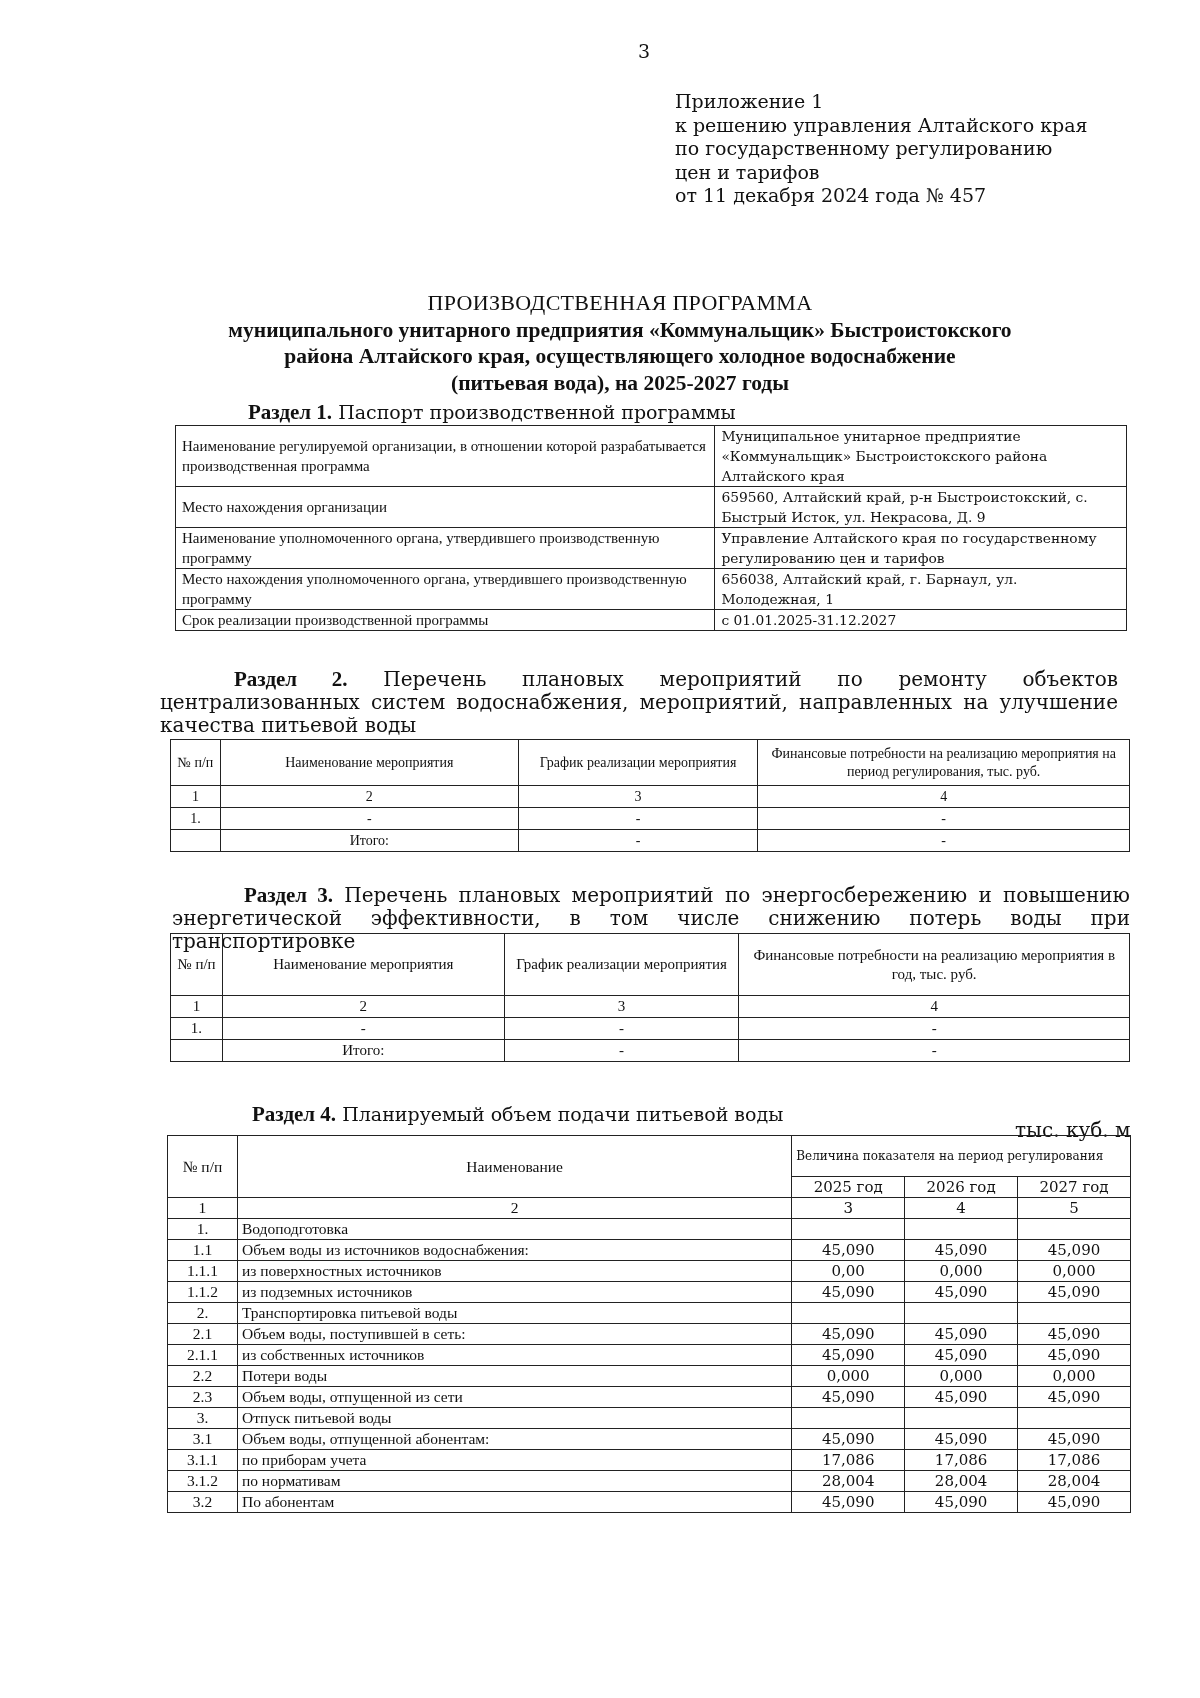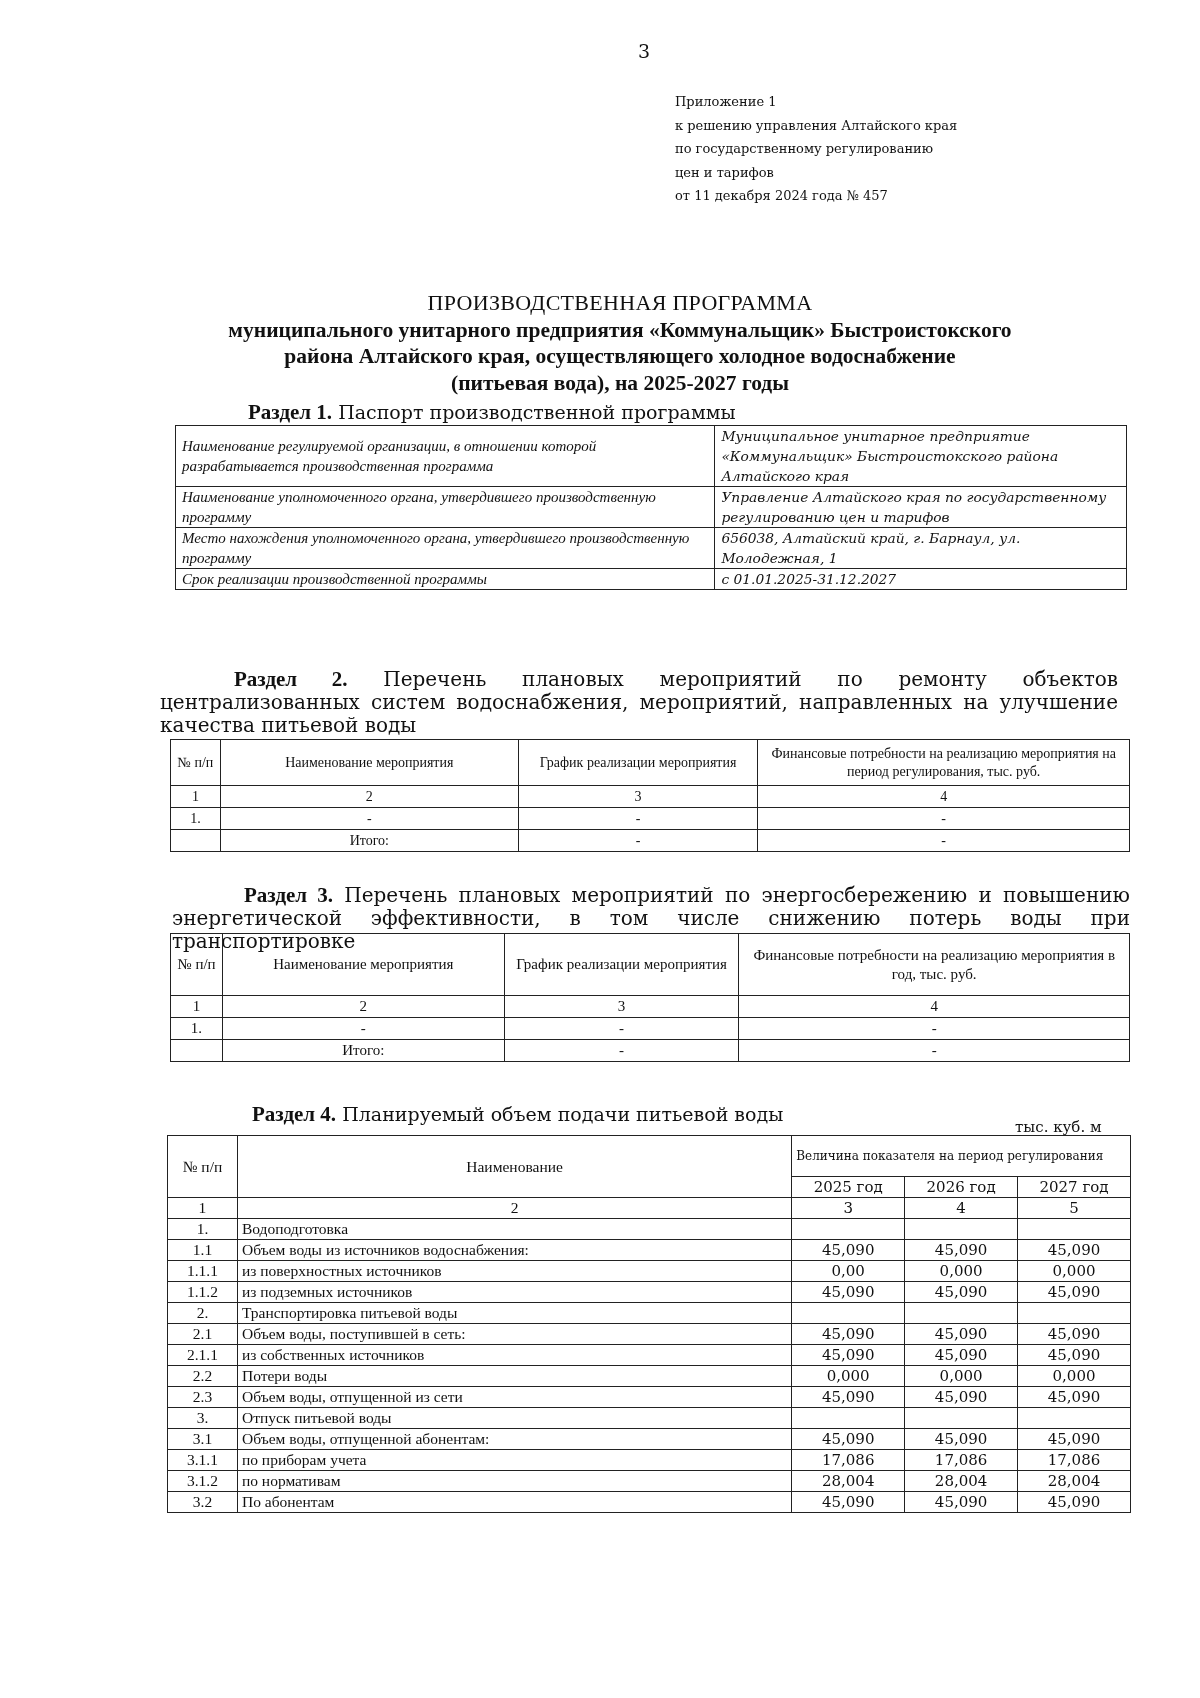--- a/index.html
+++ b/index.html
@@ -1,37 +1,37 @@
 <!DOCTYPE html>
 <html><head>
 <meta charset="utf-8">
 <style>
   html, body { margin: 0; padding: 0; background: #ffffff; }
   body { width: 1200px; height: 1698px; position: relative; color: #111; font-family: "DejaVu Serif", "Liberation Serif", serif; overflow: hidden; }
   .page-num { position: absolute; left: 638px; top: 40px; font-size: 19px; font-family: "DejaVu Serif", serif; }
-  .appendix { position: absolute; left: 675px; top: 90px; font-size: 13px; line-height: 23.5px; font-family: "DejaVu Serif", serif; }
+  .appendix { position: absolute; left: 675px; top: 90px; font-size: 19px; line-height: 23.5px; font-family: "DejaVu Serif", serif; }
   .appendix div { white-space: nowrap; }
   .title-block { position: absolute; left: 160px; width: 920px; top: 262px; text-align: center; font-family: "Liberation Serif", serif; font-weight: bold; font-size: 21.5px; line-height: 26.5px; margin-top: 28px; }
   .title-block .main { font-size: 22px; font-weight: normal; letter-spacing: 0.3px; margin-bottom: 0px; }
   .section-heading { position: absolute; font-family: "DejaVu Serif", serif; font-size: 19px; white-space: nowrap; }
   .section-heading b { font-family: "Liberation Serif", serif; font-size: 21px; }
   .justify { text-align: justify; text-align-last: left; line-height: 23px; }
   table { border-collapse: collapse; position: absolute; font-family: "Liberation Serif", serif; }
   td { border: 1px solid #222; padding: 0 6px; vertical-align: middle; }
-  .t1 { left: 175px; top: 425px; width: 952px; font-size: 15px; font-style: italic; }
+  .t1 { left: 175px; top: 425px; width: 952px; font-size: 15px; }
   .t1 td { line-height: 20px; }
   .t1 td.c2 { font-family: "DejaVu Serif", serif; font-size: 13.8px; }
   .t2 { left: 170px; top: 739px; width: 960px; font-size: 14px; text-align: center; }
   .t2 td { height: 21px; line-height: 18px; padding: 0 3px; }
   .t3 { left: 170px; top: 933px; width: 960px; font-size: 15px; text-align: center; }
   .t3 td { height: 21px; line-height: 19px; padding: 0 3px; }
   .t4 { left: 167px; top: 1135px; width: 964px; font-size: 15.5px; }
   .t4 td { height: 20px; line-height: 18px; padding: 0 4px; }
   .ctr { text-align: center; }
-  .unit { position: absolute; left: 1015px; top: 1118px; font-size: 15px; font-family: "DejaVu Serif", serif; }
+  .unit { position: absolute; left: 1015px; top: 1118px; font-size: 20px; font-family: "DejaVu Serif", serif; }
   .num { text-align: center; font-family: "DejaVu Serif", serif; font-size: 15px; }
 </style>
 </head>
 <body>
 
 <div class="page-num">3</div>
 
 <div class="appendix">
   <div>Приложение 1</div>
   <div>к решению управления Алтайского края</div>
@@ -55,20 +55,24 @@
   <colgroup>
       <col style="width:540px">
       <col style="width:412px">
     </colgroup>
   <tbody>
       <tr style="height:60px">
         <td>Наименование регулируемой организации, в отношении которой разрабатывается производственная программа</td>
         <td class="c2">Муниципальное унитарное предприятие «Коммунальщик» Быстроистокского района Алтайского края</td>
       </tr>
   <tr style="height:40px">
+        <td>Место нахождения организации</td>
+        <td class="c2">659560, Алтайский край, р-н Быстроистокский, с. Быстрый Исток, ул. Некрасова, Д. 9</td>
+      </tr>
+  <tr style="height:40px">
         <td>Наименование уполномоченного органа, утвердившего производственную программу</td>
         <td class="c2">Управление Алтайского края по государственному регулированию цен и тарифов</td>
       </tr>
   <tr style="height:40px">
         <td>Место нахождения уполномоченного органа, утвердившего производственную программу</td>
         <td class="c2">656038, Алтайский край, г. Барнаул, ул. Молодежная, 1</td>
       </tr>
   <tr style="height:20px">
         <td>Срок реализации производственной программы</td>
         <td class="c2">с 01.01.2025-31.12.2027</td>

